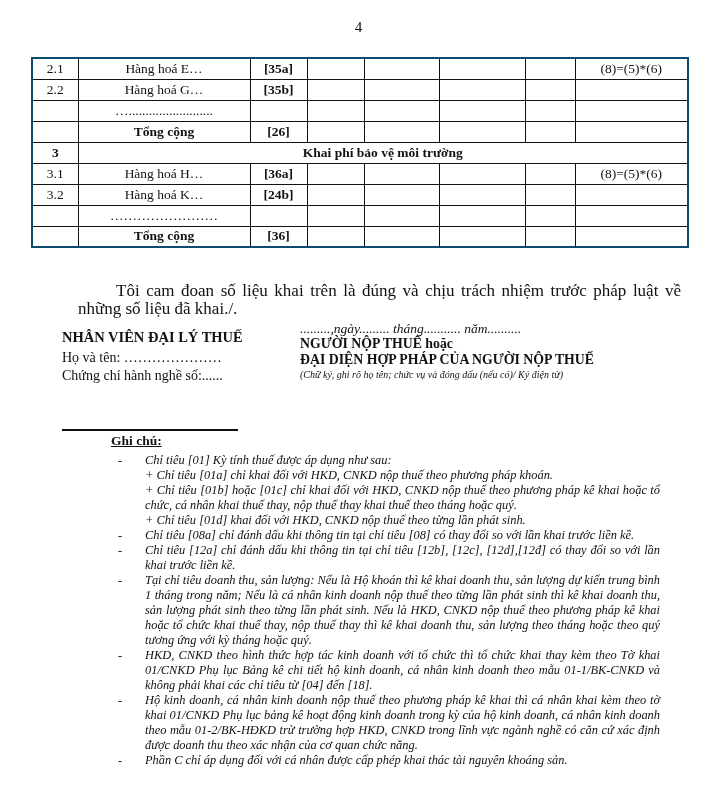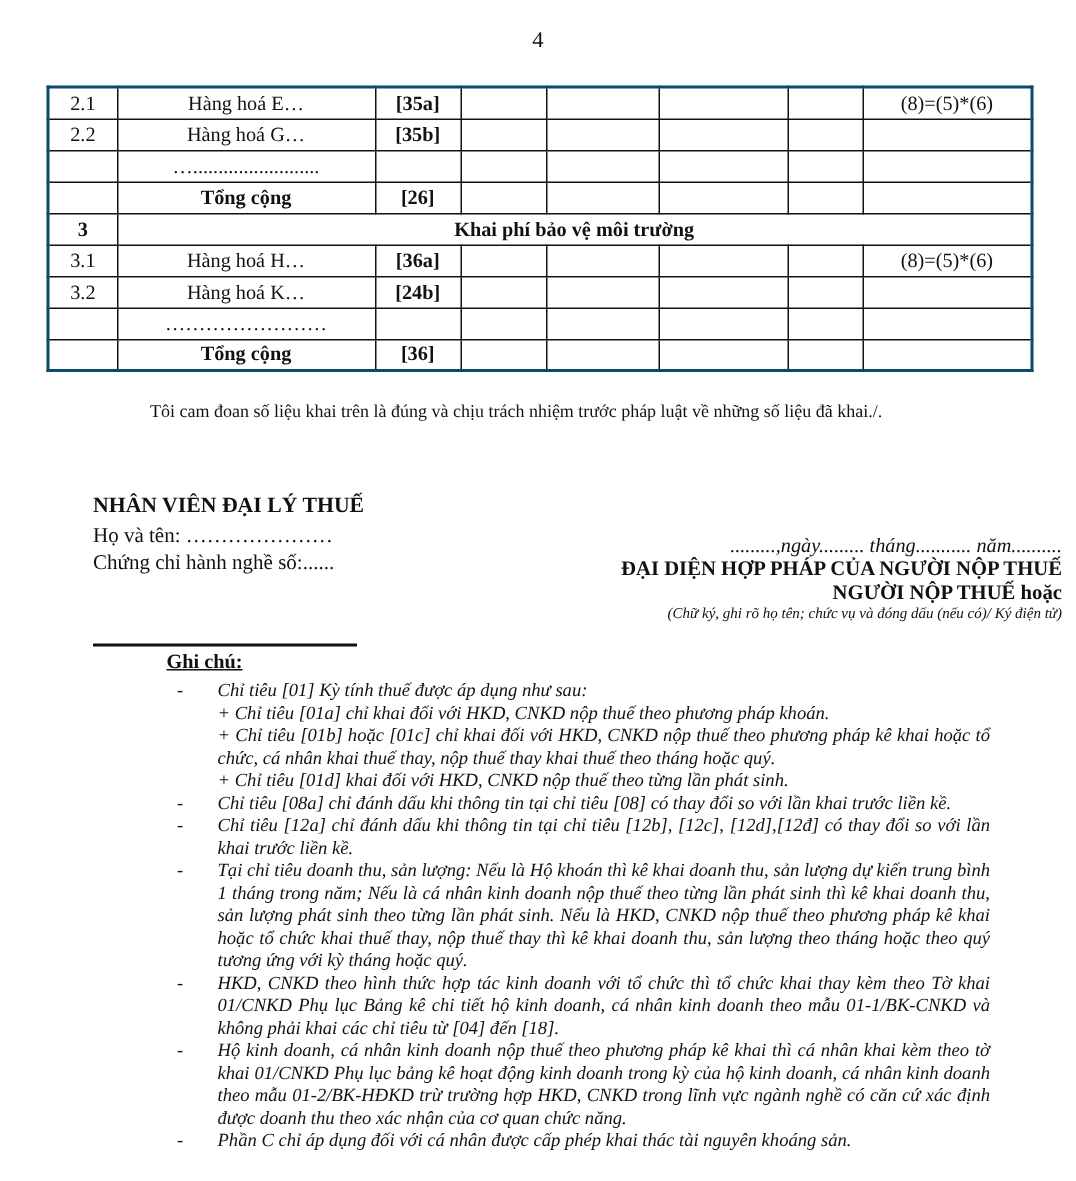--- a/index.html
+++ b/index.html
@@ -41,39 +41,38 @@
   td.bold { font-weight: bold; }
   td.section-name {
     text-align: left;
     font-weight: bold;
     padding-left: 6px;
   }
   .declaration {
     position: absolute;
     top: 266px; left: 62px;
     width: 603px;
-    margin: 0;
+    margin: 16px;
     text-indent: 38px;
     text-align: justify;
-    font-size: 12px;
+    font-size: 17px;
     line-height: 17.5px;
     font-family: Liberation Serif, serif;
   }
   .sig-left {
     position: absolute;
     top: 329px; left: 62px;
   }
   .sig-title { font-weight: bold; font-size: 14.5px; margin-bottom: 3px; }
   .sig-line { font-size: 14px; line-height: 18px; }
   .sig-right {
     position: absolute;
     top: 321px; left: 300px;
     width: 408px;
-    text-align: right;
-    margin-top: 35px;
+    text-align: left;
   }
   .sig-date { font-style: italic; font-size: 13.5px; line-height: 15px; }
   .sig-bold { font-weight: bold; font-size: 13.8px; line-height: 15.5px; }
   .sig-note { font-style: italic; font-size: 10px; line-height: 16px; }
   .footnote-rule {
     position: absolute;
     top: 429px; left: 62px;
     width: 176px; height: 0;
     border-top: 2px solid #111111;
   }
@@ -216,22 +215,22 @@
   <p class="declaration">Tôi cam đoan số liệu khai trên là đúng và chịu trách nhiệm trước pháp luật về những số liệu đã khai./.</p>
 
   <div class="sig-left">
     <div class="sig-title">NHÂN VIÊN ĐẠI LÝ THUẾ</div>
     <div class="sig-line">Họ và tên: …………………</div>
     <div class="sig-line">Chứng chỉ hành nghề số:......</div>
   </div>
 
   <div class="sig-right">
     <div class="sig-date">.........,ngày......... tháng........... năm..........</div>
+    <div class="sig-bold">NGƯỜI NỘP THUẾ hoặc</div>
     <div class="sig-bold">ĐẠI DIỆN HỢP PHÁP CỦA NGƯỜI NỘP THUẾ</div>
-    <div class="sig-bold">NGƯỜI NỘP THUẾ hoặc</div>
     <div class="sig-note">(Chữ ký, ghi rõ họ tên; chức vụ và đóng dấu (nếu có)/ Ký điện tử)</div>
   </div>
 
   <div class="footnote-rule"></div>
 
   <div class="notes">
     <div class="notes-heading">Ghi chú:</div>
     <div class="note-list">
 
       <div class="note-item">

